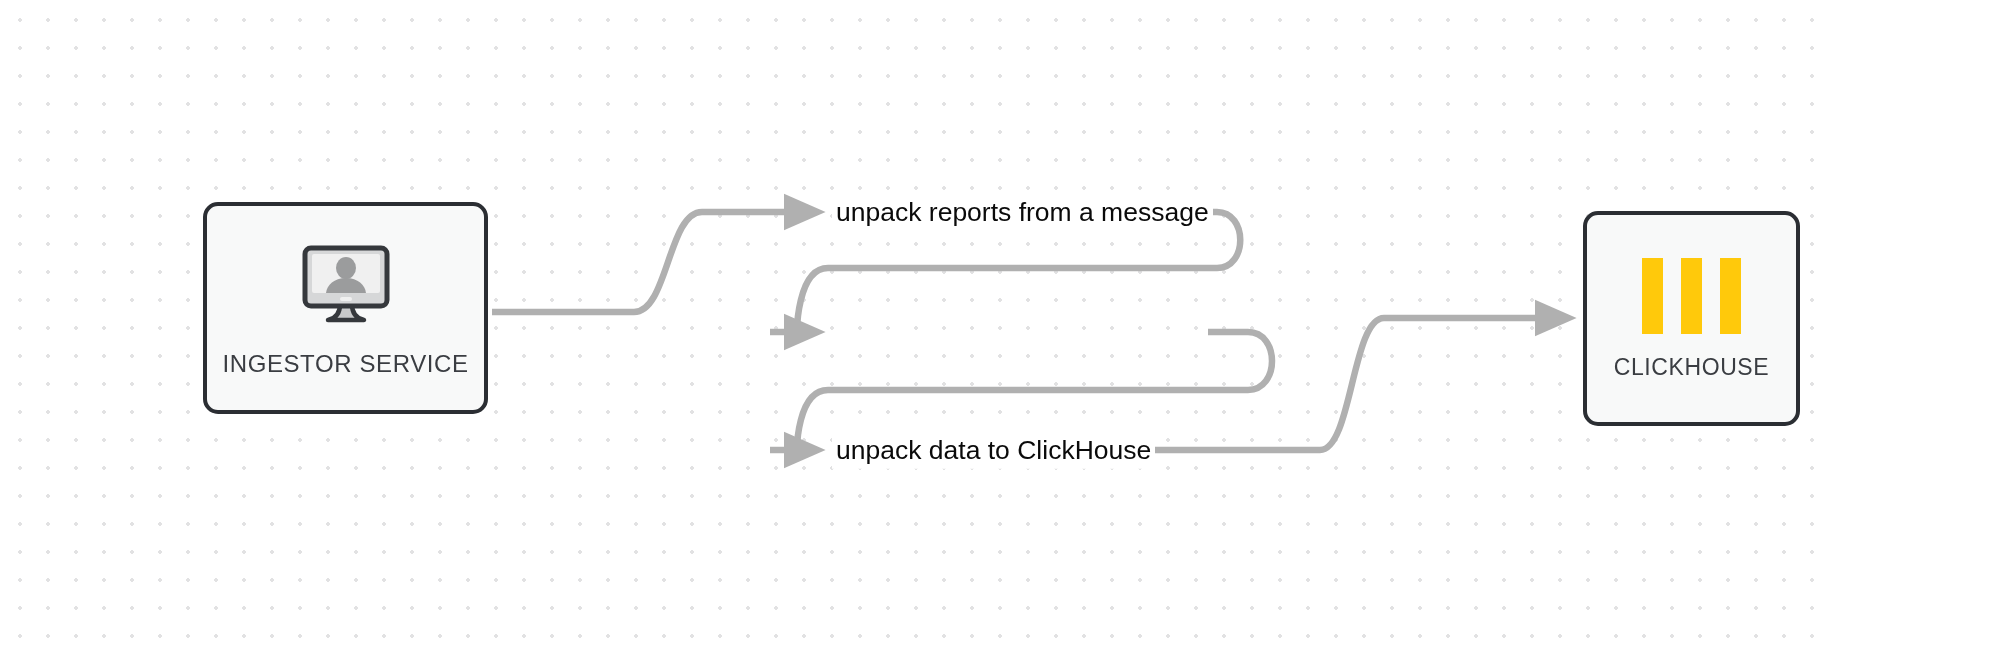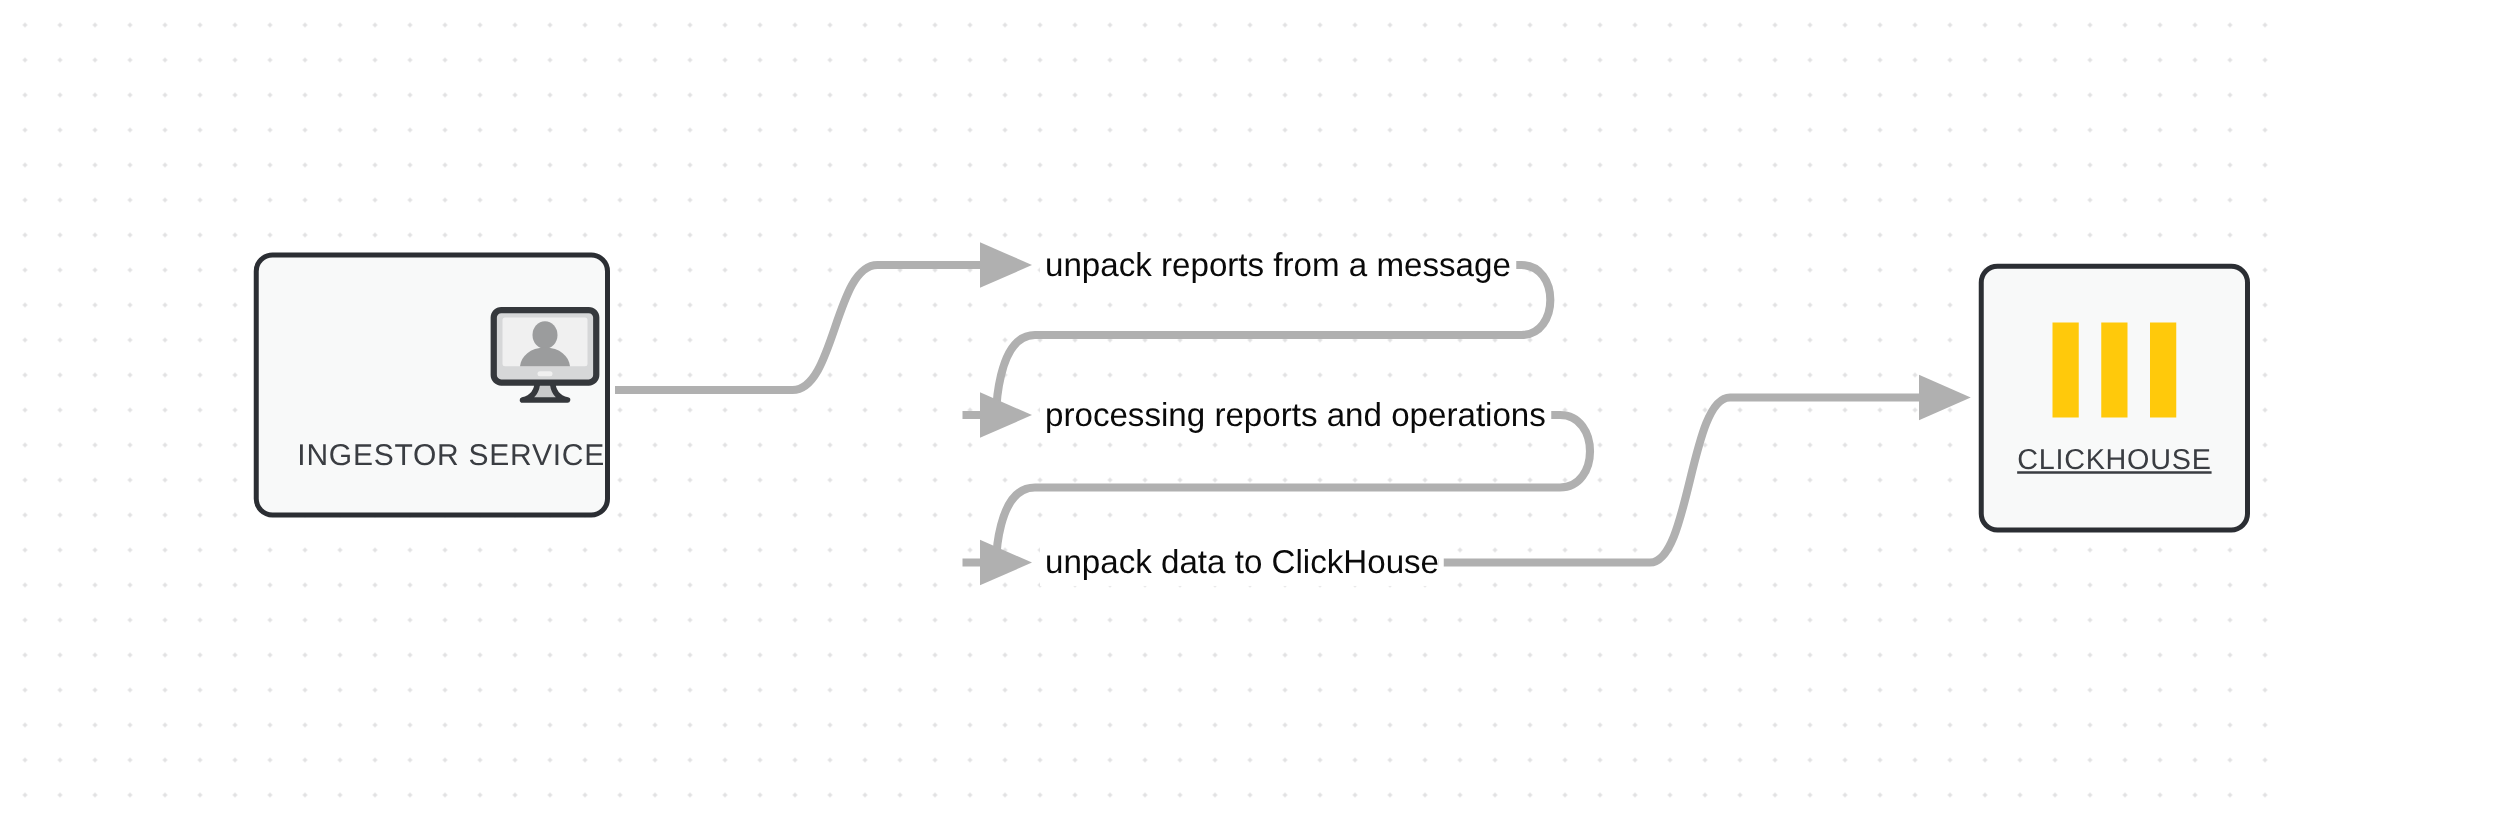--- a/index.html
+++ b/index.html
@@ -50,21 +50,20 @@
     letter-spacing: 0.6px;
     white-space: nowrap;
   }
 
   
   #node-ingestor {
     left: 203px;
     top: 202px;
     width: 285px;
     height: 212px;
-    align-items: flex-end;
   }
   #node-ingestor .node-icon {
     margin-top: 4px;
     margin-bottom: 16px;
   }
   #node-ingestor .node-label {
     font-size: 24px;
   }
 
   
@@ -73,21 +72,20 @@
     top: 211px;
     width: 217px;
     height: 215px;
   }
   #node-clickhouse .node-icon {
     margin-top: 2px;
     margin-bottom: 20px;
   }
   #node-clickhouse .node-label {
     font-size: 23px;
-    text-decoration: underline;
   }
 
   
   .ch-bars {
     display: flex;
     align-items: flex-end;
     gap: 18px;
     height: 76px;
   }
   .ch-bar {
@@ -154,23 +152,20 @@
       <path d="M 1118 450
                L 1320 450
                C 1352 450 1352 318 1384 318
                L 1548 318" marker-end="url(#arrowhead)"></path>
     </g>
   </svg>
 
   <div class="edge-label" id="edge-label-1">
     <span>unpack reports from a message</span>
   </div>
-  <div class="edge-label" id="edge-label-2">
-    <span>processing reports and operations</span>
-  </div>
   <div class="edge-label" id="edge-label-3">
     <span>unpack data to ClickHouse</span>
   </div>
 
   <div class="node" id="node-ingestor">
     <div class="node-icon">
       <svg width="96" height="88" viewBox="0 0 96 88" xmlns="http://www.w3.org/2000/svg">
 
         <path d="M 30 78 C 40 76 42 68 42 62 L 54 62 C 54 68 56 76 66 78 Z" fill="#c9cacb" stroke="#35383c" stroke-width="4.5" stroke-linejoin="round"></path>
 

